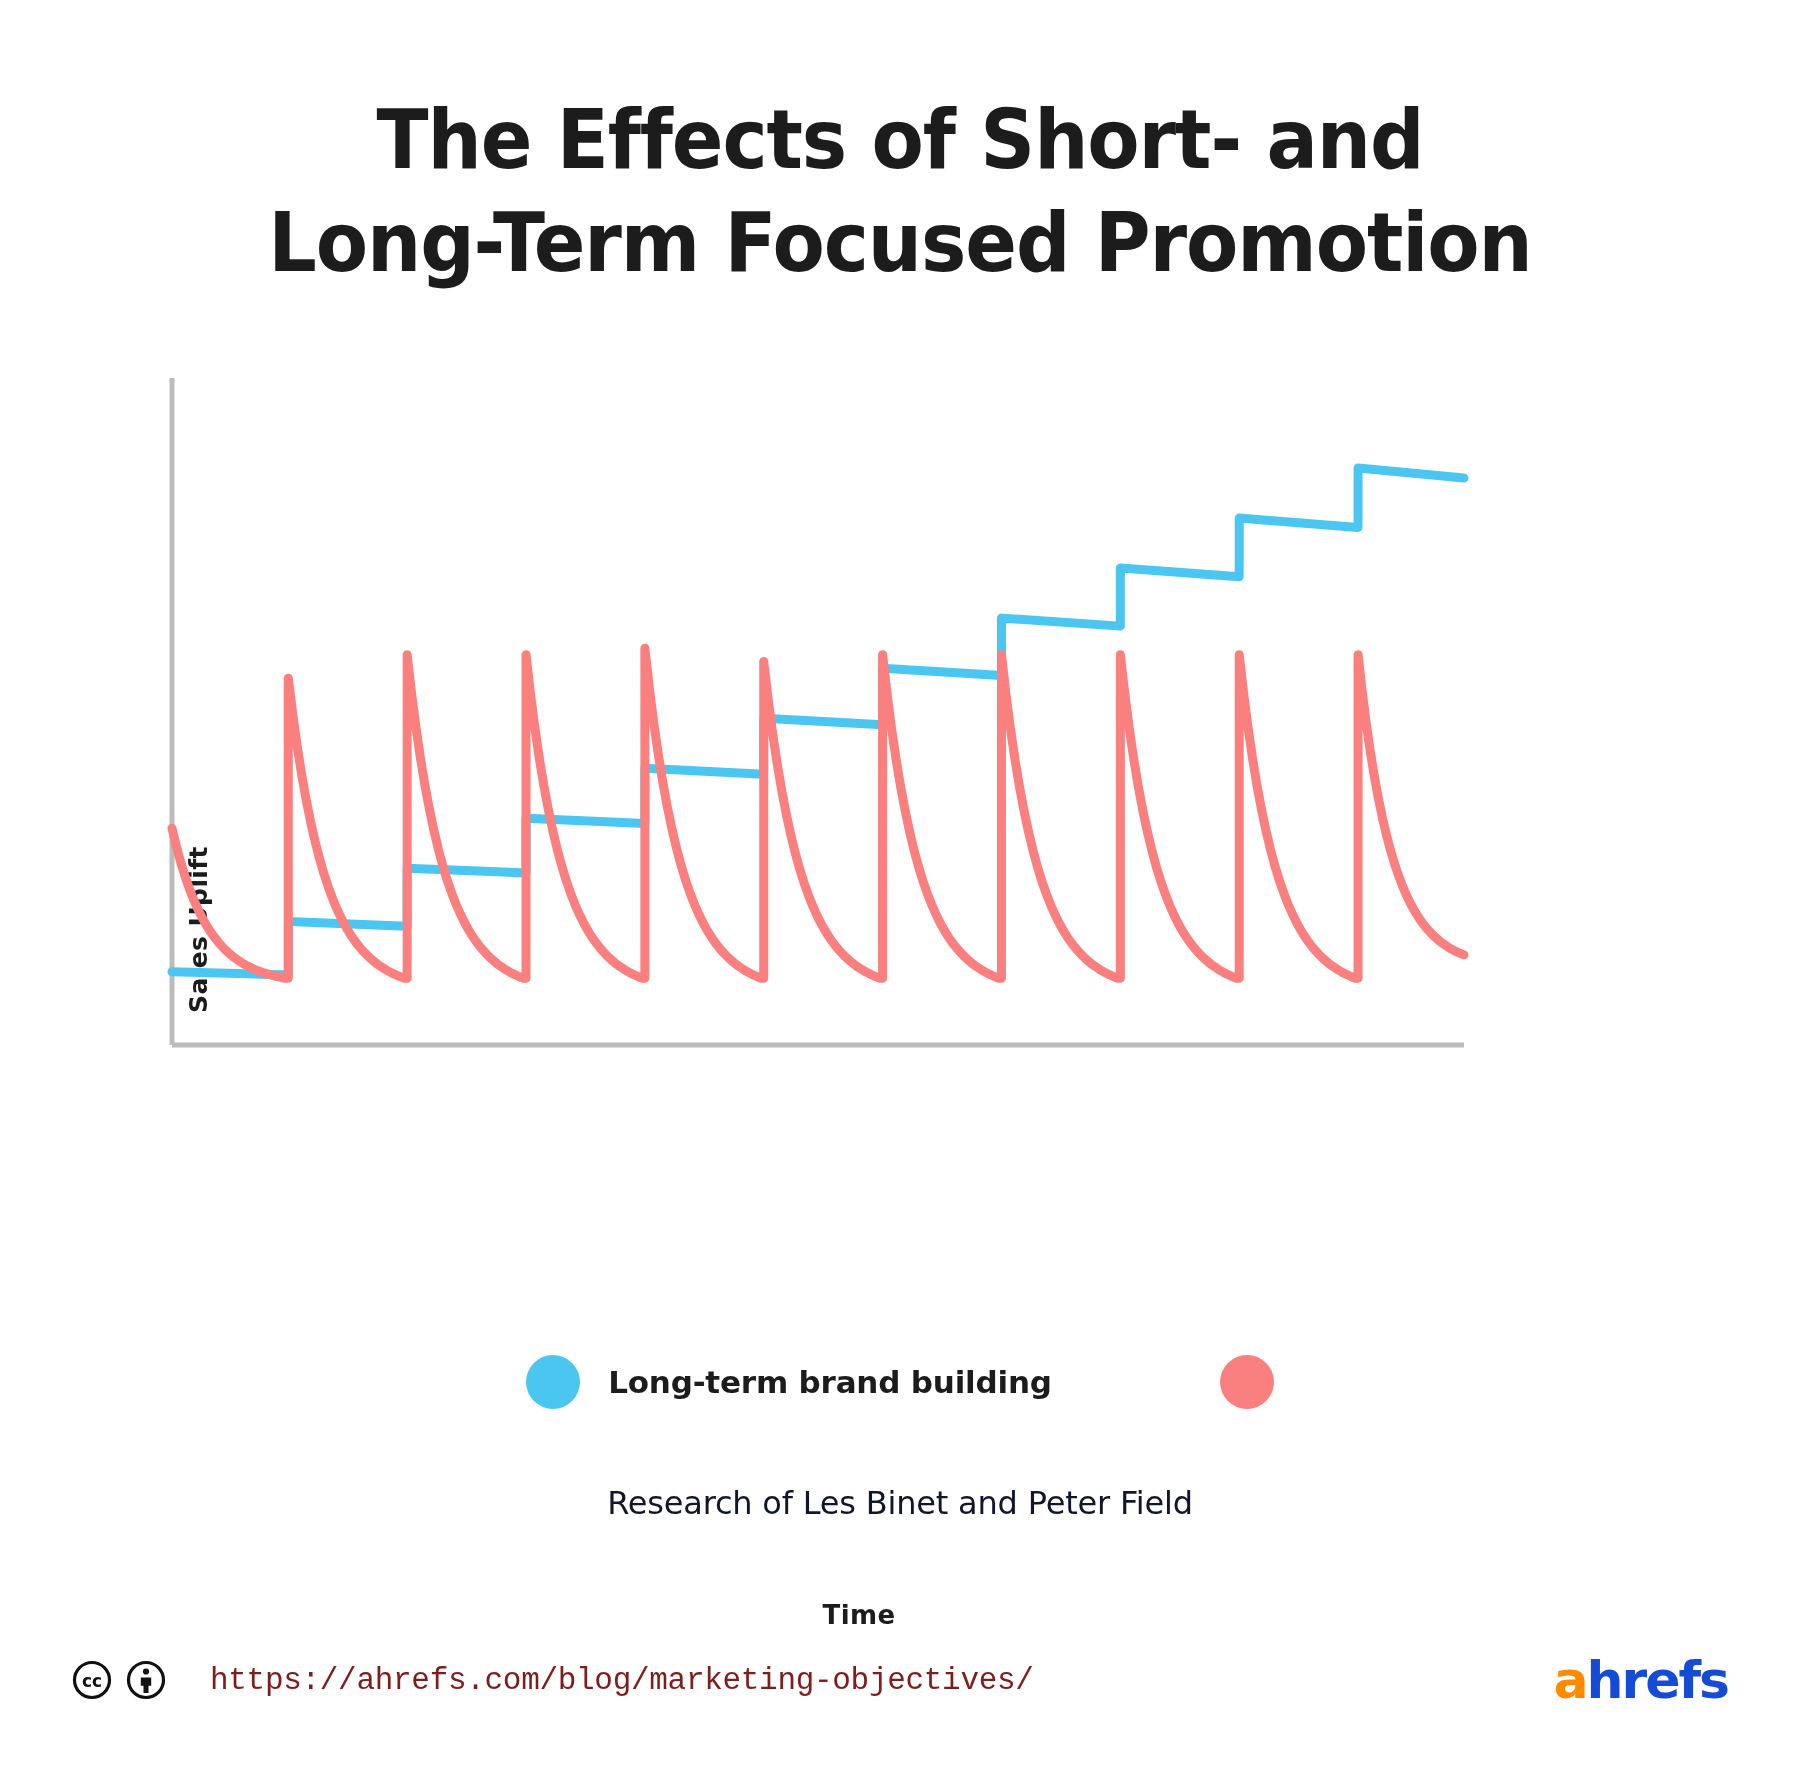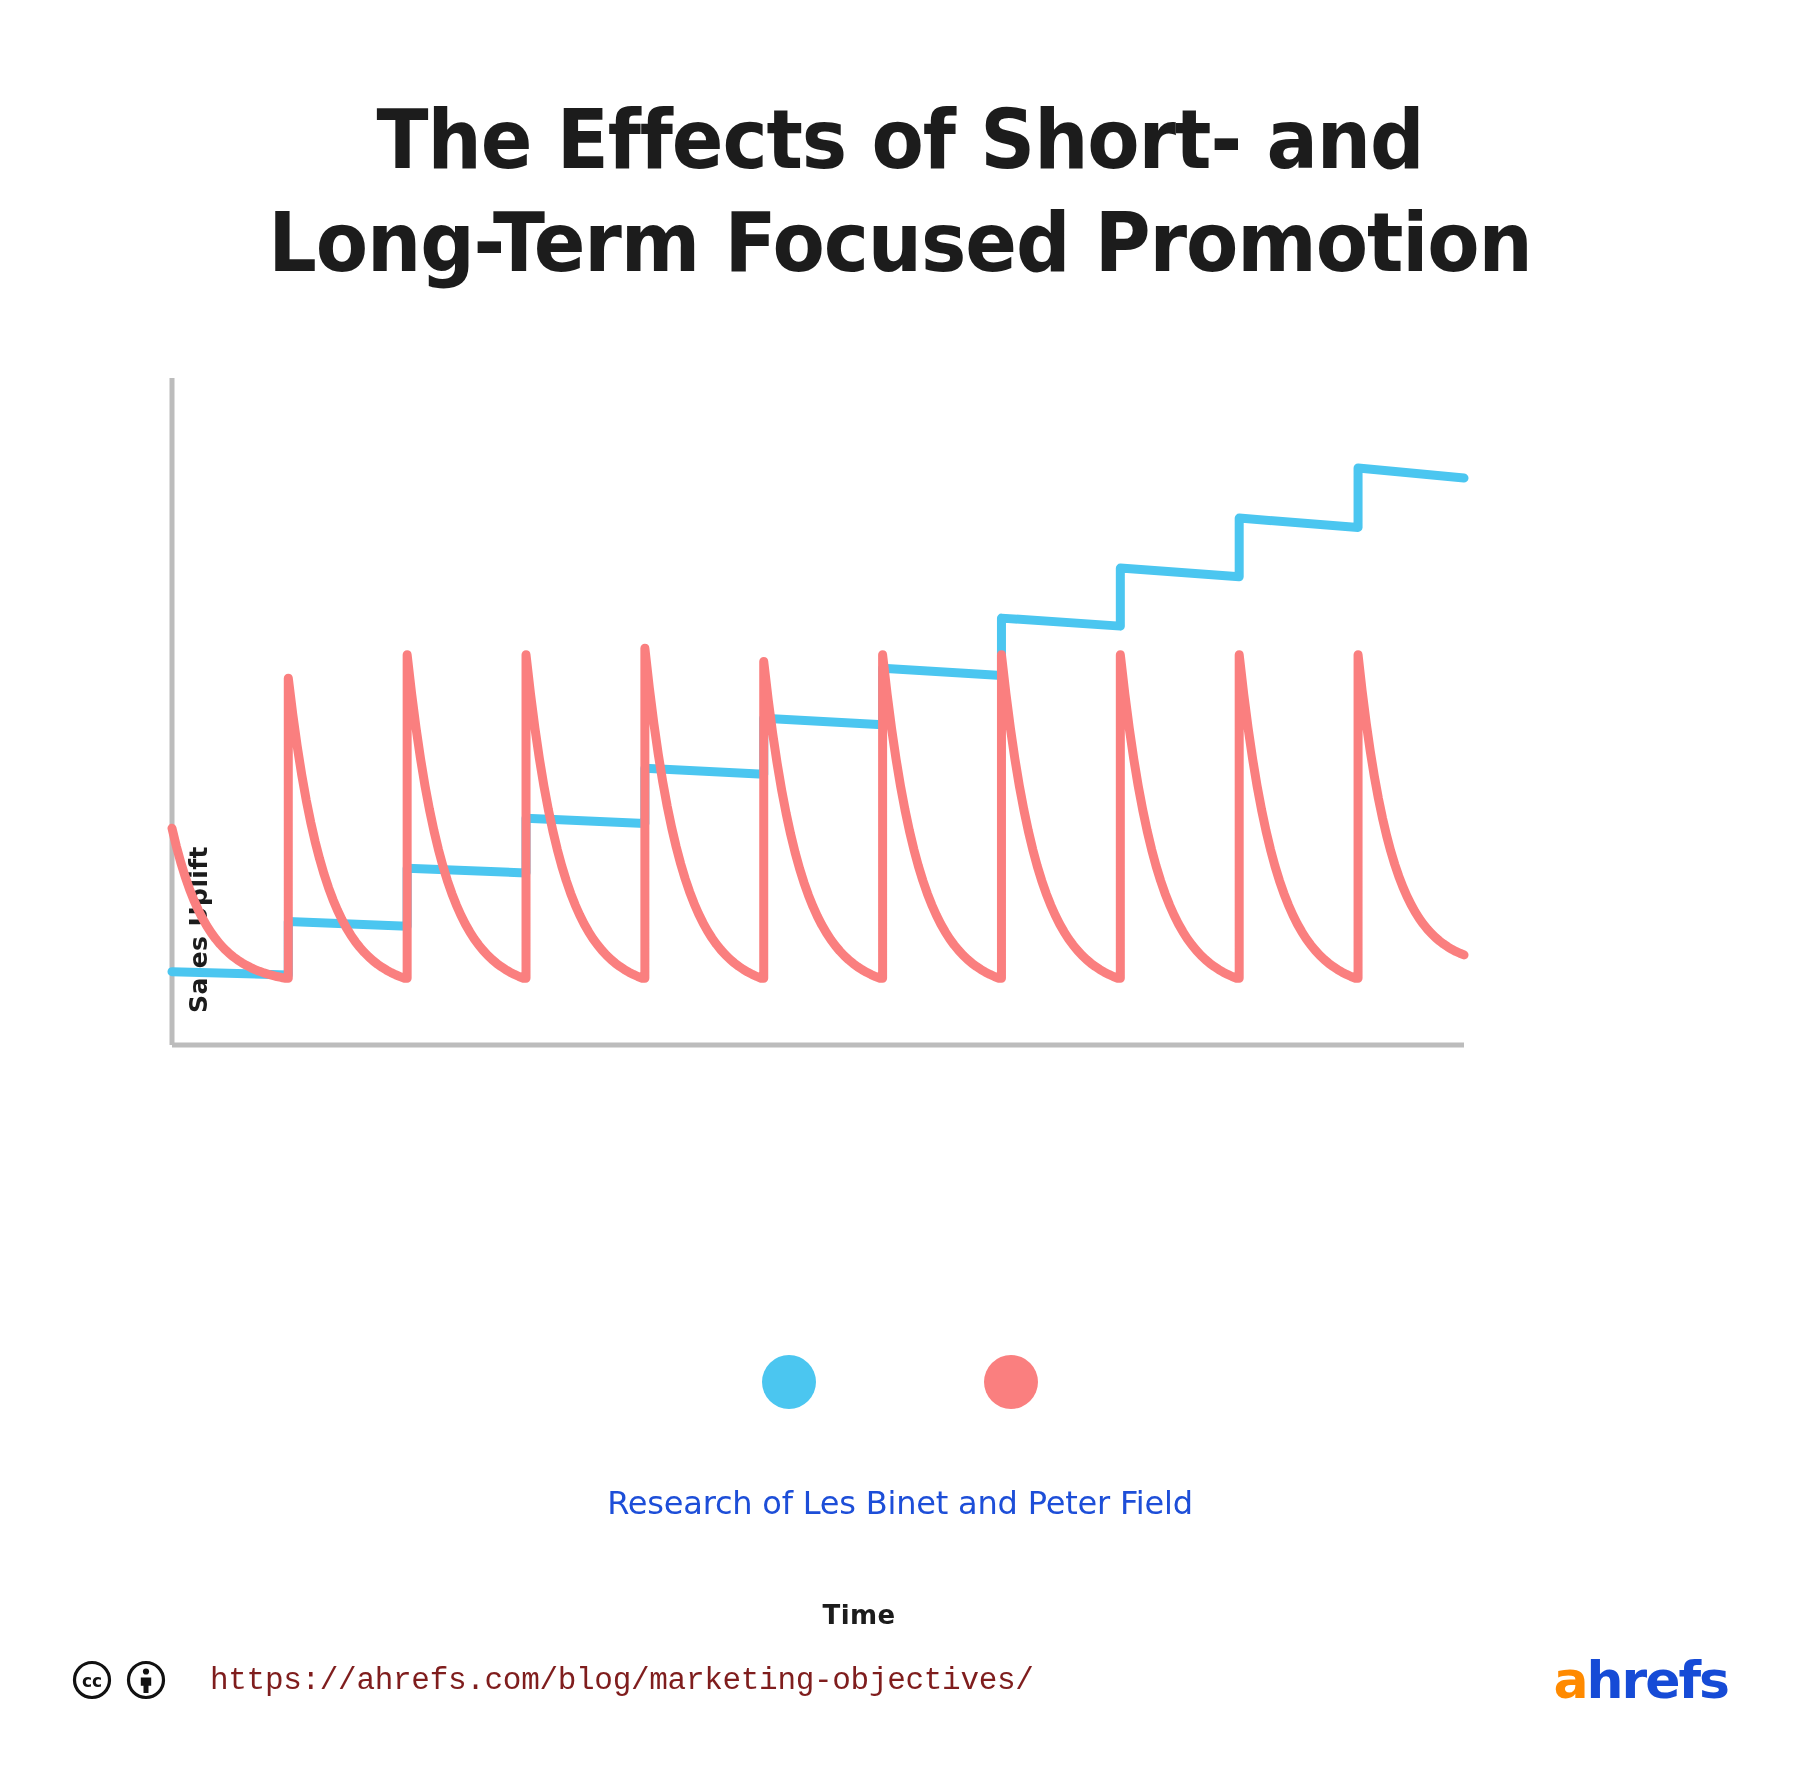--- a/index.html
+++ b/index.html
@@ -114,21 +114,21 @@
   
   .attribution {
     position: absolute;
     left: 0;
     top: 1484px;
     width: 1800px;
     text-align: center;
     font-family: "DejaVu Sans", sans-serif;
     font-weight: normal;
     font-size: 32px;
-    color: #1d4ed8;
+    color: #0f172a;
     letter-spacing: -0.2px;
   }
 
   
   .footer {
     position: absolute;
     left: 0;
     top: 1640px;
     width: 1800px;
     height: 80px;
@@ -179,20 +179,21 @@
       <line id="x-axis" x1="172" y1="690" x2="1464" y2="690" stroke="#BCBCBC" stroke-width="5"></line>
       <path id="series-blue" fill="none" stroke="#4BC6F0" stroke-width="9" stroke-linecap="round" stroke-linejoin="round" d="M172,616.63 L288.28,619.965 L288.28,566.605 L407.144,571.274 L407.144,513.245 L526.008,517.914 L526.008,463.21999999999997 L644.8720000000001,468.556 L644.8720000000001,413.195 L763.736,419.198 L763.736,363.17 L882.6,369.84000000000003 L882.6,313.14500000000004 L1001.464,320.482 L1001.464,263.12 L1120.328,271.124 L1120.328,213.09500000000003 L1239.192,221.76599999999996 L1239.192,163.06999999999994 L1358.0559999999998,172.40800000000002 L1358.0559999999998,113.04499999999996 L1464,123.05000000000007"></path>
       <path id="series-red" fill="none" stroke="#FA7F7F" stroke-width="9" stroke-linecap="round" stroke-linejoin="round" d="M172,473.225 L176.37,491.34 L180.75,507.36 L185.12,521.53 L189.49,534.05 L193.86,545.13 L198.24,554.92 L202.61,563.57 L206.98,571.23 L211.36,578.00 L215.73,583.98 L220.10,589.27 L224.48,593.95 L228.85,598.09 L233.22,601.75 L237.59,604.98 L241.97,607.84 L246.34,610.37 L250.71,612.61 L255.09,614.58 L259.46,616.33 L263.83,617.88 L268.20,619.24 L272.58,620.45 L276.95,621.52 L281.32,622.46 L285.70,623.30 L288.28,623.3 L288.28,323.15 L292.75,359.39 L297.22,391.43 L301.70,419.75 L306.17,444.80 L310.64,466.95 L315.11,486.53 L319.59,503.85 L324.06,519.16 L328.53,532.70 L333.00,544.67 L337.48,555.25 L341.95,564.61 L346.42,572.88 L350.89,580.20 L355.36,586.66 L359.84,592.38 L364.31,597.44 L368.78,601.91 L373.25,605.87 L377.73,609.36 L382.20,612.45 L386.67,615.19 L391.14,617.60 L395.62,619.74 L400.09,621.63 L404.56,623.30 L407.144,623.3 L407.144,299.805 L411.62,338.86 L416.09,373.39 L420.56,403.92 L425.03,430.92 L429.51,454.79 L433.98,475.90 L438.45,494.56 L442.92,511.06 L447.39,525.65 L451.87,538.55 L456.34,549.96 L460.81,560.04 L465.28,568.96 L469.76,576.84 L474.23,583.82 L478.70,589.98 L483.17,595.43 L487.65,600.25 L492.12,604.51 L496.59,608.28 L501.06,611.61 L505.53,614.56 L510.01,617.16 L514.48,619.46 L518.95,621.50 L523.42,623.30 L526.008,623.3 L526.008,299.805 L530.48,338.86 L534.95,373.39 L539.42,403.92 L543.90,430.92 L548.37,454.79 L552.84,475.90 L557.31,494.56 L561.79,511.06 L566.26,525.65 L570.73,538.55 L575.20,549.96 L579.68,560.04 L584.15,568.96 L588.62,576.84 L593.09,583.82 L597.56,589.98 L602.04,595.43 L606.51,600.25 L610.98,604.51 L615.45,608.28 L619.93,611.61 L624.40,614.56 L628.87,617.16 L633.34,619.46 L637.82,621.50 L642.29,623.30 L644.8720000000001,623.3 L644.8720000000001,293.135 L649.34,332.99 L653.82,368.24 L658.29,399.40 L662.76,426.95 L667.23,451.32 L671.71,472.86 L676.18,491.90 L680.65,508.74 L685.12,523.64 L689.60,536.80 L694.07,548.44 L698.54,558.74 L703.01,567.84 L707.48,575.89 L711.96,583.00 L716.43,589.29 L720.90,594.86 L725.37,599.77 L729.85,604.12 L734.32,607.97 L738.79,611.37 L743.26,614.38 L747.74,617.03 L752.21,619.38 L756.68,621.46 L761.15,623.30 L763.736,623.3 L763.736,306.475 L768.21,344.72 L772.68,378.54 L777.15,408.45 L781.63,434.89 L786.10,458.26 L790.57,478.94 L795.04,497.21 L799.51,513.37 L803.99,527.66 L808.46,540.30 L812.93,551.47 L817.40,561.35 L821.88,570.08 L826.35,577.80 L830.82,584.63 L835.29,590.67 L839.77,596.01 L844.24,600.73 L848.71,604.90 L853.18,608.59 L857.65,611.85 L862.13,614.74 L866.60,617.29 L871.07,619.54 L875.54,621.54 L880.02,623.30 L882.6,623.3 L882.6,299.805 L887.07,338.86 L891.54,373.39 L896.02,403.92 L900.49,430.92 L904.96,454.79 L909.43,475.90 L913.91,494.56 L918.38,511.06 L922.85,525.65 L927.32,538.55 L931.80,549.96 L936.27,560.04 L940.74,568.96 L945.21,576.84 L949.68,583.82 L954.16,589.98 L958.63,595.43 L963.10,600.25 L967.57,604.51 L972.05,608.28 L976.52,611.61 L980.99,614.56 L985.46,617.16 L989.94,619.46 L994.41,621.50 L998.88,623.30 L1001.464,623.3 L1001.464,299.805 L1005.94,338.86 L1010.41,373.39 L1014.88,403.92 L1019.35,430.92 L1023.83,454.79 L1028.30,475.90 L1032.77,494.56 L1037.24,511.06 L1041.71,525.65 L1046.19,538.55 L1050.66,549.96 L1055.13,560.04 L1059.60,568.96 L1064.08,576.84 L1068.55,583.82 L1073.02,589.98 L1077.49,595.43 L1081.97,600.25 L1086.44,604.51 L1090.91,608.28 L1095.38,611.61 L1099.85,614.56 L1104.33,617.16 L1108.80,619.46 L1113.27,621.50 L1117.74,623.30 L1120.328,623.3 L1120.328,299.805 L1124.80,338.86 L1129.27,373.39 L1133.74,403.92 L1138.22,430.92 L1142.69,454.79 L1147.16,475.90 L1151.63,494.56 L1156.11,511.06 L1160.58,525.65 L1165.05,538.55 L1169.52,549.96 L1174.00,560.04 L1178.47,568.96 L1182.94,576.84 L1187.41,583.82 L1191.88,589.98 L1196.36,595.43 L1200.83,600.25 L1205.30,604.51 L1209.77,608.28 L1214.25,611.61 L1218.72,614.56 L1223.19,617.16 L1227.66,619.46 L1232.14,621.50 L1236.61,623.30 L1239.192,623.3 L1239.192,299.805 L1243.66,338.86 L1248.14,373.39 L1252.61,403.92 L1257.08,430.92 L1261.55,454.79 L1266.03,475.90 L1270.50,494.56 L1274.97,511.06 L1279.44,525.65 L1283.92,538.55 L1288.39,549.96 L1292.86,560.04 L1297.33,568.96 L1301.80,576.84 L1306.28,583.82 L1310.75,589.98 L1315.22,595.43 L1319.69,600.25 L1324.17,604.51 L1328.64,608.28 L1333.11,611.61 L1337.58,614.56 L1342.06,617.16 L1346.53,619.46 L1351.00,621.50 L1355.47,623.30 L1358.0559999999998,623.3 L1358.0559999999998,299.805 L1362.13,336.04 L1366.21,368.08 L1370.28,396.41 L1374.36,421.46 L1378.43,443.61 L1382.50,463.19 L1386.58,480.50 L1390.65,495.81 L1394.73,509.35 L1398.80,521.32 L1402.88,531.90 L1406.95,541.26 L1411.03,549.54 L1415.10,556.85 L1419.18,563.32 L1423.25,569.04 L1427.33,574.10 L1431.40,578.57 L1435.48,582.52 L1439.55,586.02 L1443.63,589.11 L1447.70,591.84 L1451.78,594.26 L1455.85,596.40 L1459.93,598.28 L1464.00,599.96"></path>
     </svg>
     <div class="xlabel">Time</div>
   </div>
 
   <div class="legend">
     <div class="legend-item">
       <span class="legend-dot" id="dot-blue" style="background: rgb(75, 198, 240);"></span>
+      <span class="legend-label">Long-term brand building</span>
     </div>
     <div class="legend-item">
       <span class="legend-dot" id="dot-red" style="background: rgb(250, 127, 127);"></span>
     </div>
   </div>
 
   <div class="attribution">Research of Les Binet and Peter Field</div>
 
   <div class="footer">
     <div class="footer-left">

